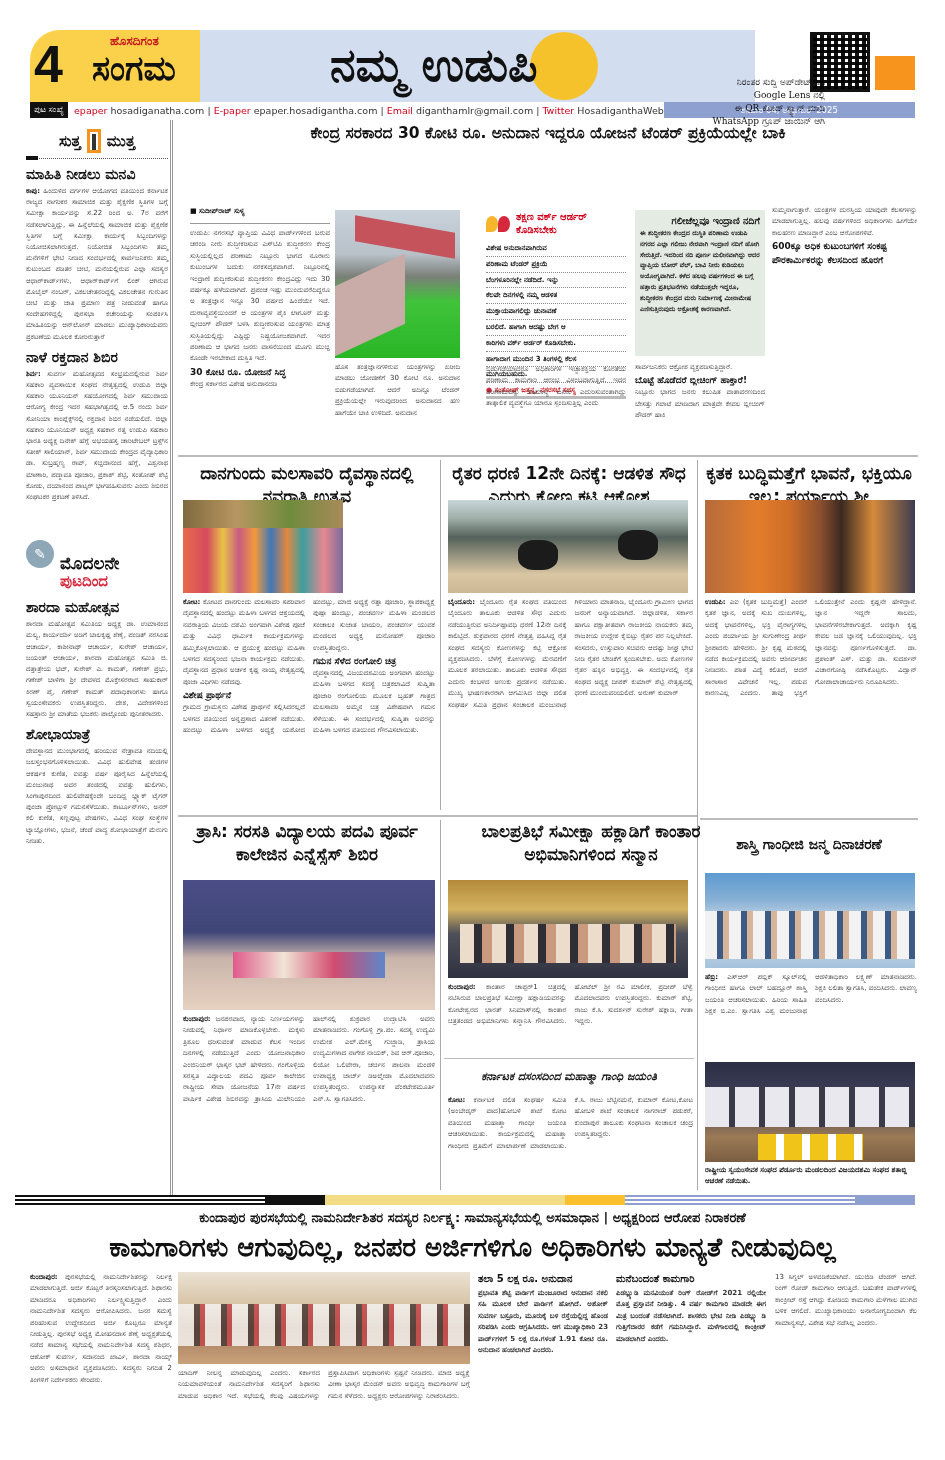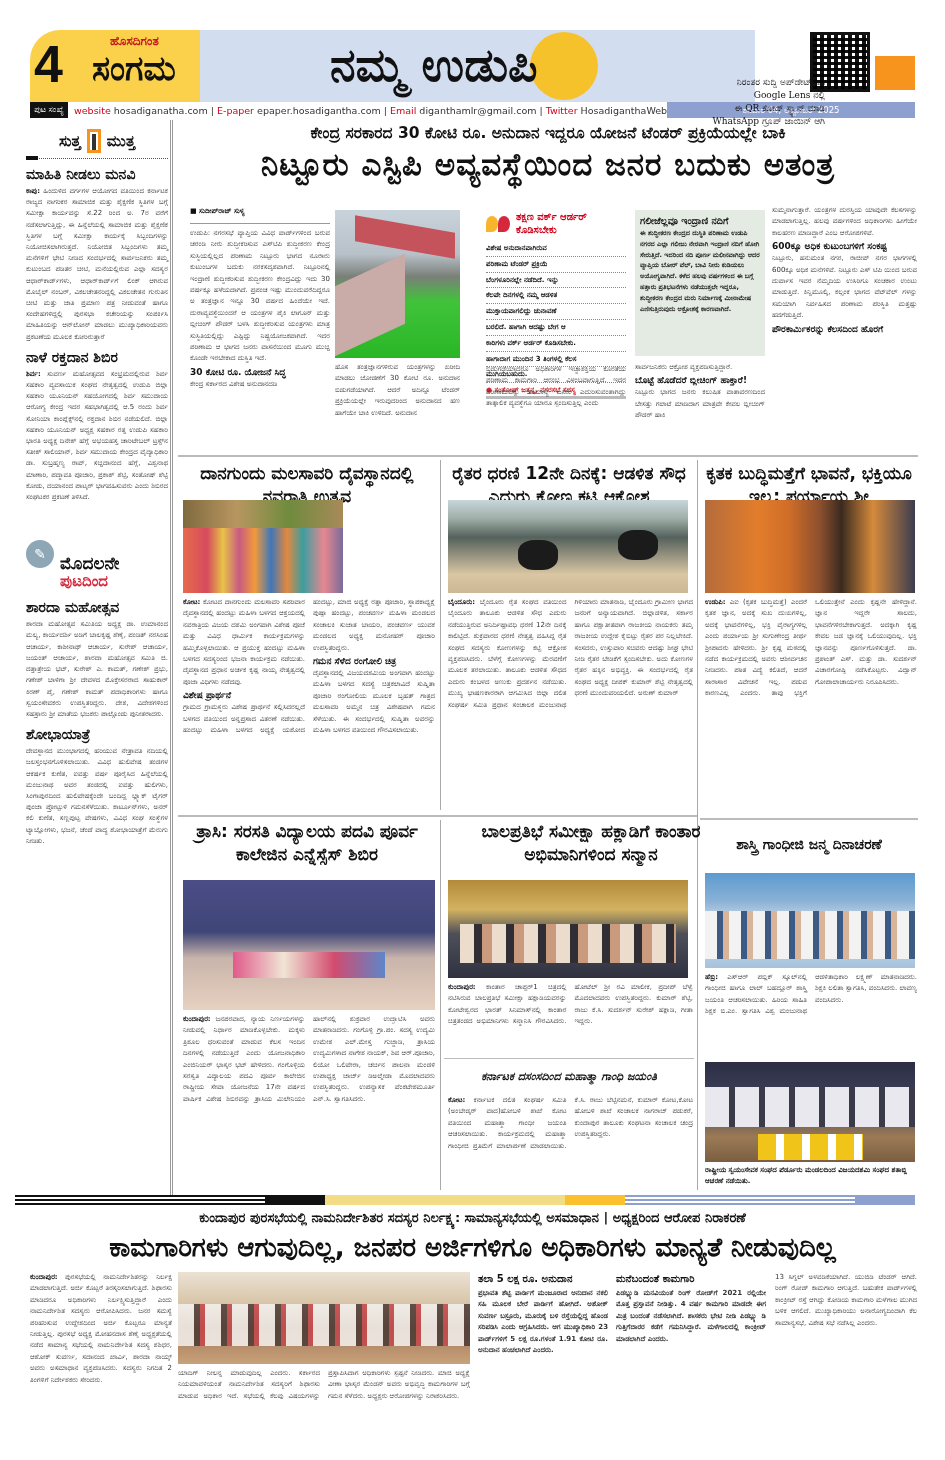--- a/index.html
+++ b/index.html
@@ -59,21 +59,21 @@
   .quote { position: absolute; left: 486px; top: 210px; width: 140px; }
   .quote-mark { position: absolute; left: 0; top: 2px; width: 26px; height: 22px; }
   .quote-mark i { position: absolute; width: 12px; height: 16px; border-radius: 50% 50% 50% 0; }
   .quote-head { margin-left: 30px; font: bold 10px "DejaVu Sans", sans-serif; color: #d0021b; line-height: 13px; }
   .quote-body { font: bold 7px "DejaVu Sans", sans-serif; line-height: 14.8px; margin-top: 5px; }
   .quote-body span { display: block; border-bottom: 1px dotted #888; }
   .quote-author { font: bold 7px "DejaVu Sans", sans-serif; color: #c4161c; margin-top: 3px; border-bottom: 3px solid #bbb; padding-bottom: 2px; }
   .quote-author::before { content: "● "; color: #d6283c; }
 
   .sidebox { position: absolute; left: 635px; top: 210px; width: 130px; height: 146px; background: #e4ebe2; padding: 4px 5px; }
-  .sidebox h4 { font: bold 9.5px "DejaVu Sans", sans-serif; line-height: 14px; }
+  .sidebox h4 { font: bold 9.5px "DejaVu Sans", sans-serif; line-height: 14px; text-align: right; }
   .sidebox p { font: bold 6.5px "DejaVu Sans", sans-serif; line-height: 10.8px; color: #222; }
 
   
   .hrule { position: absolute; height: 0; border-top: 2px solid #bbb; }
   .vline { position: absolute; width: 0; border-left: 1px solid #aaa; }
   .story-head { position: absolute; font: bold 17px "DejaVu Sans", sans-serif; text-align: center; line-height: 23px; white-space: nowrap; overflow: hidden; }
   .ph { position: absolute; overflow: hidden; }
   .ph-people1 { background: linear-gradient(90deg,#e76b4a 0%,#d54b5d 15%,#e8c349 25%,#c85b82 35%,#f09a3c 45%,#3f77b8 55%,#e3883f 65%,#3b9e9f 75%,#e78790 88%,#7a6c9a 100%); }
   .ph-people1::after { content:""; position:absolute; left:0; right:0; top:0; height:30%; background:linear-gradient(90deg,#7f6a3f,#b89660,#6f8b3d,#a88a5a); }
   .ph-cow { background: linear-gradient(180deg,#c8d6db 0%,#9faea7 20%,#54615c 40%,#d9c6a3 80%,#cdb796 100%); }
@@ -116,21 +116,21 @@
     <div>ಈ QR ಕೋಡ್ ಸ್ಕ್ಯಾನ್ ಮಾಡಿ</div>
     <div>WhatsApp ಗ್ರೂಪ್ ಜಾಯಿನ್ ಆಗಿ</div>
   </div>
   <div class="mh-qr"></div>
   <div class="mh-orange"></div>
 </div>
 
 <div class="infobar">
   <div class="ib-black">ಪುಟ ಸಂಖ್ಯೆ</div>
   <div class="ib-links">
-    <span class="red">website</span>
+    <span class="red">epaper</span>
     <span>hosadiganatha.com</span> |
     <span class="red">E-paper</span>
     <span>epaper.hosadigantha.com</span> |
     <span class="red">Email</span>
     <span>diganthamlr@gmail.com</span> |
     <span class="red">Twitter</span>
     <span>HosadiganthaWeb</span>
   </div>
   <div class="ib-date">ಶನಿವಾರ 04, ಅಕ್ಟೋಬರ್ 2025</div>
 </div>
@@ -159,21 +159,20 @@
   </div>
 
   <div class="lc-head">ಶಾರದಾ ಮಹೋತ್ಸವ</div>
   <div class="lc-body">ಶಾರದಾ ಮಹೋತ್ಸವ ಸಮಿತಿಯ ಅಧ್ಯಕ್ಷ ಡಾ. ಉಮಾನಂದ ಮಲ್ಯ, ಕಾರ್ಯದರ್ಶಿ ಅಡಿಗೆ ಬಾಲಕೃಷ್ಣ ಶೆಣೈ, ಪಂಡಿತ್ ನರಸಿಂಹ ಆಚಾರ್ಯ, ಕಾಶೀನಾಥ್ ಆಚಾರ್ಯ, ಸುರೇಶ್ ಆಚಾರ್ಯ, ಜಯಂತ್ ಆಚಾರ್ಯ, ಶಾರದಾ ಮಹೋತ್ಸವ ಸಮಿತಿ ಜಿ. ದತ್ತಾತ್ರೇಯ ಭಟ್, ಸುರೇಶ್ ಎ. ಕಾಮತ್, ಗಣೇಶ್ ಪ್ರಭು, ಗಣೇಶ್ ಬಾಳಿಗಾ ಶ್ರೀ ದೇವಳದ ಮೊಕ್ತೇಸರರಾದ ಸಾಹುಕಾರ್ ಕಿರಣ್ ಪೈ, ಗಣೇಶ್ ಕಾಮತ್ ಪದಾಧಿಕಾರಿಗಳು ಹಾಗೂ ಸ್ವಯಂಸೇವಕರು ಉಪಸ್ಥಿತರಿದ್ದರು. ದೇಶ, ವಿದೇಶಗಳಿಂದ ಸಹಸ್ರಾರು ಶ್ರೀ ಮಾತೆಯ ಭಜಕರು ಪಾಲ್ಗೊಂಡು ಪುನೀತರಾದರು.</div>
   <div class="lc-head">ಶೋಭಾಯಾತ್ರೆ</div>
   <div class="lc-body">ದೇವಸ್ಥಾನದ ಮುಂಭಾಗದಲ್ಲಿ ಹರಿಯುವ ನೇತ್ರಾವತಿ ನದಿಯಲ್ಲಿ ಜಲಸ್ತಂಭನಗೊಳಿಸಲಾಯಿತು. ವಿವಿಧ ಹುಲಿವೇಷ ತಂಡಗಳ ಆಕರ್ಷಕ ಕುಣಿತ, ಐವತ್ತು ವರ್ಷ ಪೂರೈಸಿದ ಹಿನ್ನೆಲೆಯಲ್ಲಿ ಮಂಜುನಾಥ ಅವರ ತಂಡದಲ್ಲಿ ಐವತ್ತು ಹುಲಿಗಳು, ಸಿಂಗಾಪುರದಿಂದ ಹುಲಿವೇಷಕ್ಕೆಂದೇ ಬಂದಿದ್ದ ಬ್ಲ್ಯಾಕ್ ಟೈಗರ್ ಪುಂಜಾ ಪ್ರೋಟ್ಟುಳಿ ಗಮನಸೆಳೆಯಿತು. ಕಾರ್ಟೂನ್‌ಗಳು, ಅನರ್ ಕಲಿ ಕುಣಿತ, ಸಣ್ಣಪುಟ್ಟ ವೇಷಗಳು, ವಿವಿಧ ಸಂಘ ಸಂಸ್ಥೆಗಳ ಟ್ಯಾಬ್ಲೋಗಳು, ಭಜನೆ, ಚೆಂಡೆ ವಾದ್ಯ ಶೋಭಾಯಾತ್ರೆಗೆ ಮೆರುಗು ನೀಡಿತು.</div>
 </div>
 
 <div class="lead">
   <div class="lead-kicker">ಕೇಂದ್ರ ಸರಕಾರದ 30 ಕೋಟಿ ರೂ. ಅನುದಾನ ಇದ್ದರೂ ಯೋಜನೆ ಟೆಂಡರ್ ಪ್ರಕ್ರಿಯೆಯಲ್ಲೇ ಬಾಕಿ</div>
-  <div class="lead-headline">ನಿಟ್ಟೂರು ಎಸ್ಟಿಪಿ ಅವ್ಯವಸ್ಥೆಯಿಂದ ಜನರ ಬದುಕು ಅತಂತ್ರ</div>
 </div>
 <div class="byline">■ <span>ಸುದೀಪ್‌ರಾಜ್ ಸುಳ್ಯ</span></div>
 <div class="byrule"></div>
 
 <div class="col" style="left:190px; top:228px; width:140px; height:220px;">
   <span>ಉಡುಪಿ: ನಗರಸಭೆ ವ್ಯಾಪ್ತಿಯ ವಿವಿಧ ವಾರ್ಡ್‌ಗಳಿಂದ ಬರುವ ಚರಂಡಿ ನೀರು ಶುದ್ಧೀಕರಿಸುವ ಎಸ್‌ಟಿಪಿ ಶುದ್ಧೀಕರಣ ಕೇಂದ್ರ ಸುಸ್ಥಿಯಲ್ಲಿಲ್ಲದ ಪರಿಣಾಮ ನಿಟ್ಟೂರು ಭಾಗದ ನೂರಾರು ಕುಟುಂಬಗಳ ಬದುಕು ನರಕಸದೃಶವಾಗಿದೆ. ನಿಟ್ಟೂರಿನಲ್ಲಿ ಇಂದ್ರಾಣಿ ಶುದ್ಧೀಕರಿಸುವ ಶುದ್ಧೀಕರಣ ಕೇಂದ್ರವಿದ್ದು ಇದು 30 ವರ್ಷಕ್ಕೂ ಹಳೆಯದಾಗಿದೆ. ಪ್ರಪಂಚ ಇಷ್ಟು ಮುಂದುವರೆದಿದ್ದರೂ ಅ ತಂತ್ರಜ್ಞಾನ ಇನ್ನೂ 30 ವರ್ಷದ ಹಿಂದೆಯೇ ಇದೆ. ದುರಾವ್ಯವಸ್ಥೆಯಿಂದರೆ ಆ ಯಂತ್ರಗಳ ಪೈಕಿ ಲಾಗೂನ್ ಮತ್ತು ಬ್ಲೀಚಿಂಗ್ ಪೌಡರ್ ಬಳಸಿ ಶುದ್ಧೀಕರಿಸುವ ಯಂತ್ರಗಳು ಮಾತ್ರ ಸುಸ್ಥಿತಿಯಲ್ಲಿದ್ದು ಎಷ್ಟಿದ್ದು ನಿಷ್ಪ್ರಯೋಜಕವಾಗಿದೆ. ಇದರ ಪರಿಣಾಮ ಆ ಭಾಗದ ಜನರು ವಾಸನೆಯಿಂದ ಮೂಗು ಮುಚ್ಚಿ ಕೊಂಡೇ ಇರಬೇಕಾದ ದುಸ್ಥಿತಿ ಇದೆ.</span>
   <span class="sub">30 ಕೋಟಿ ರೂ. ಯೋಜನೆ ಸಿದ್ಧ</span>
   <span>ಕೇಂದ್ರ ಸರ್ಕಾರದ ವಿಶೇಷ ಅನುದಾನದಡಿ</span>
 </div>
 
@@ -210,21 +209,20 @@
 
 <div class="col" style="left:486px; top:364px; width:140px; height:85px;">ಬಿಡುಗಡೆಯಾದರೂ ಅಧಿಕಾರಿಗಳ ಇಚ್ಛಾಶಕ್ತಿಯ ಕೊರತೆಯ ಪರಿಣಾಮ ಕಾಮಗಾರಿ ಆರಂಭ ವಿಳಂಬವಾಗುತ್ತಿದೆ. ಇದರ ಪರಿಣಾಮವನ್ನು ಸಾಮಾನ್ಯ ಜನರು ಎದುರಿಸುವಂತಾಗಿದ್ದು ತಾತ್ಕಾಲಿಕ ವ್ಯವಸ್ಥೆಗೂ ಯಾರೂ ಸ್ಪಂದಿಸುತ್ತಿಲ್ಲ ಎಂದು</div>
 <div class="col" style="left:635px; top:362px; width:130px; height:88px;">
   <span>ಸಾರ್ವಜನಿಕರು ಆಕ್ರೋಶ ವ್ಯಕ್ತಪಡಿಸುತ್ತಿದ್ದಾರೆ.</span>
   <span class="sub">ಬೊಟ್ಟೆ ಹೊಡೆದರೆ ಬ್ಲೀಚಿಂಗ್ ಹಾಕ್ತಾರೆ!</span>
   <span>ನಿಟ್ಟೂರು ಭಾಗದ ಜನರು ಕಲುಷಿತ ವಾತಾವರಣದಿಂದ ಬೇಸತ್ತು ಗಲಾಟೆ ಮಾಡಿದಾಗ ಮಾತ್ರವೇ ಕೇವಲ ಬ್ಲೀಚಿಂಗ್ ಪೌಡರ್ ಹಾಕಿ</span>
 </div>
 <div class="col" style="left:772px; top:205px; width:145px; height:245px;">
   <span>ಸುಮ್ಮನಾಗುತ್ತಾರೆ. ಯಂತ್ರಗಳ ದುರಸ್ತಿಯ ಯಾವುದೇ ಕೆಲಸಗಳನ್ನು ಮಾಡಲಾಗುತ್ತಿಲ್ಲ. ಹಲವು ವರ್ಷಗಳಿಂದ ಅಧಿಕಾರಿಗಳು ಹೀಗೆಯೇ ಕಾಲಹರಣ ಮಾಡಿದ್ದಾರೆ ಎಂಬ ಆರೋಪಗಳಿವೆ.</span>
   <span class="sub">600ಕ್ಕೂ ಅಧಿಕ ಕುಟುಂಬಗಳಿಗೆ ಸಂಕಷ್ಟ</span>
-  <span>ನಿಟ್ಟೂರು, ಹನುಮಂತ ನಗರ, ರಾಜೀವ್ ನಗರ ಭಾಗಗಳಲ್ಲಿ 600ಕ್ಕೂ ಅಧಿಕ ಮನೆಗಳಿವೆ. ನಿಟ್ಟೂರು ಎಸ್ ಟಿಪಿ ಯಿಂದ ಬರುವ ದುರ್ವಾಸ ಇವರ ನೆಮ್ಮದಿಯ ಉಸಿರಿಗೂ ಸಂಚಕಾರ ಉಂಟು ಮಾಡುತ್ತಿದೆ. ಕಿನ್ನಿಮೂಲ್ಕಿ, ಕಲ್ಸಂಕ ಭಾಗದ ವೆಟ್‌ವೆಲ್ ಗಳನ್ನು ಸಮಯಾಗಿ ನಿರ್ವಹಿಸದ ಪರಿಣಾಮ ಪರಿಸ್ಥಿತಿ ಮತ್ತಷ್ಟು ಹದಗೆಡುತ್ತಿದೆ.</span>
   <span class="sub">ಪೌರಕಾರ್ಮಿಕರನ್ನು ಕೆಲಸದಿಂದ ಹೊರಗೆ</span>
 </div>
 
 <div class="hrule" style="left:178px; top:455px; width:740px;"></div>
 
 <div class="vline" style="left:440px; top:460px; height:350px;"></div>
 <div class="vline" style="left:697px; top:460px; height:730px;"></div>
 
 <div class="story-head" style="left:178px; top:462px; width:258px; white-space:normal;">ದಾನಗುಂದು ಮಲಸಾವರಿ ದೈವಸ್ಥಾನದಲ್ಲಿ ನವರಾತ್ರಿ ಉತ್ಸವ</div>
 <div class="ph ph-people1" style="left:183px; top:500px; width:160px; height:93px;"></div>

